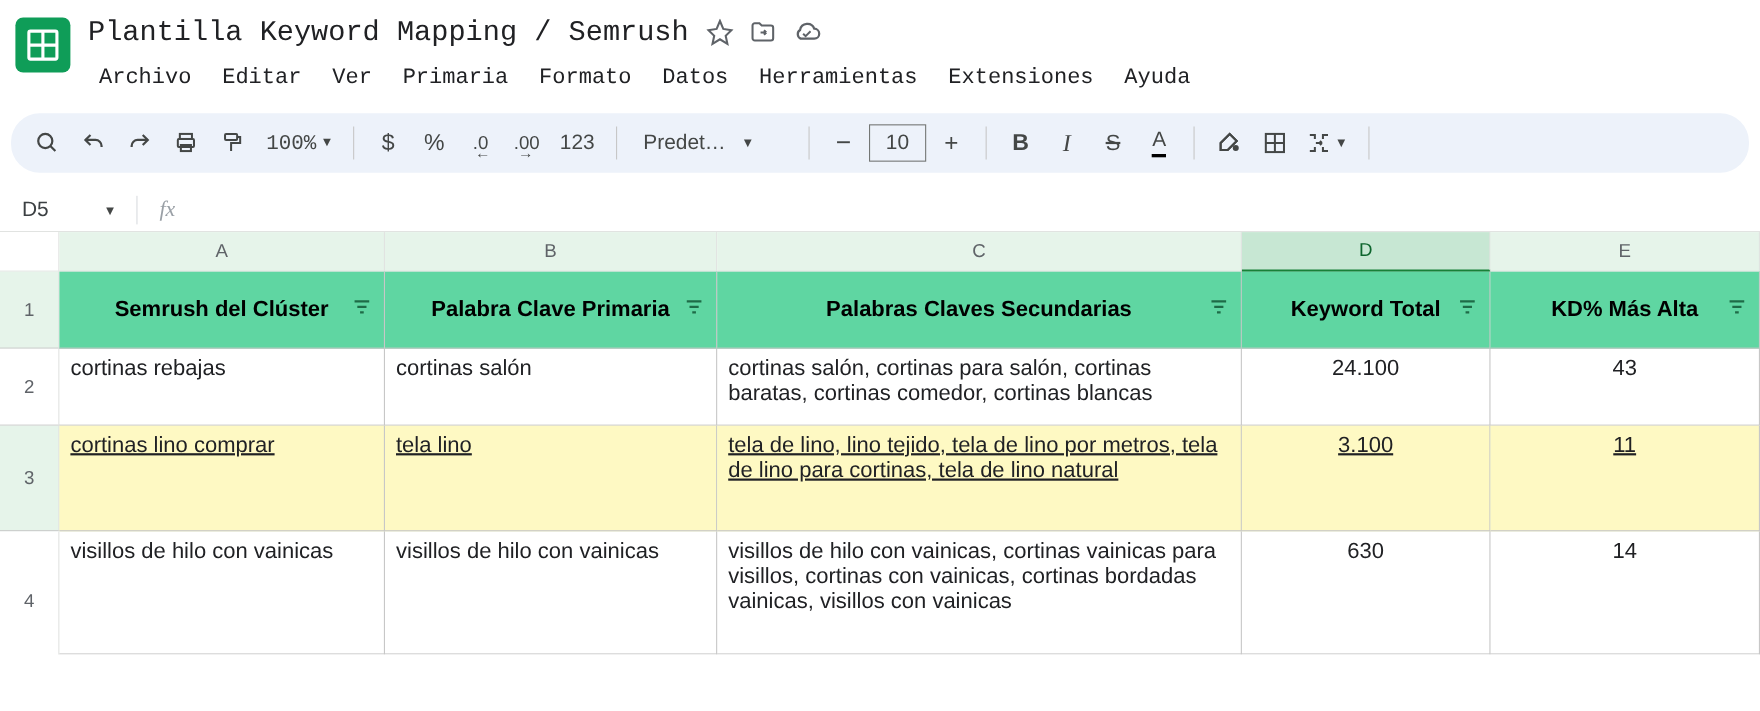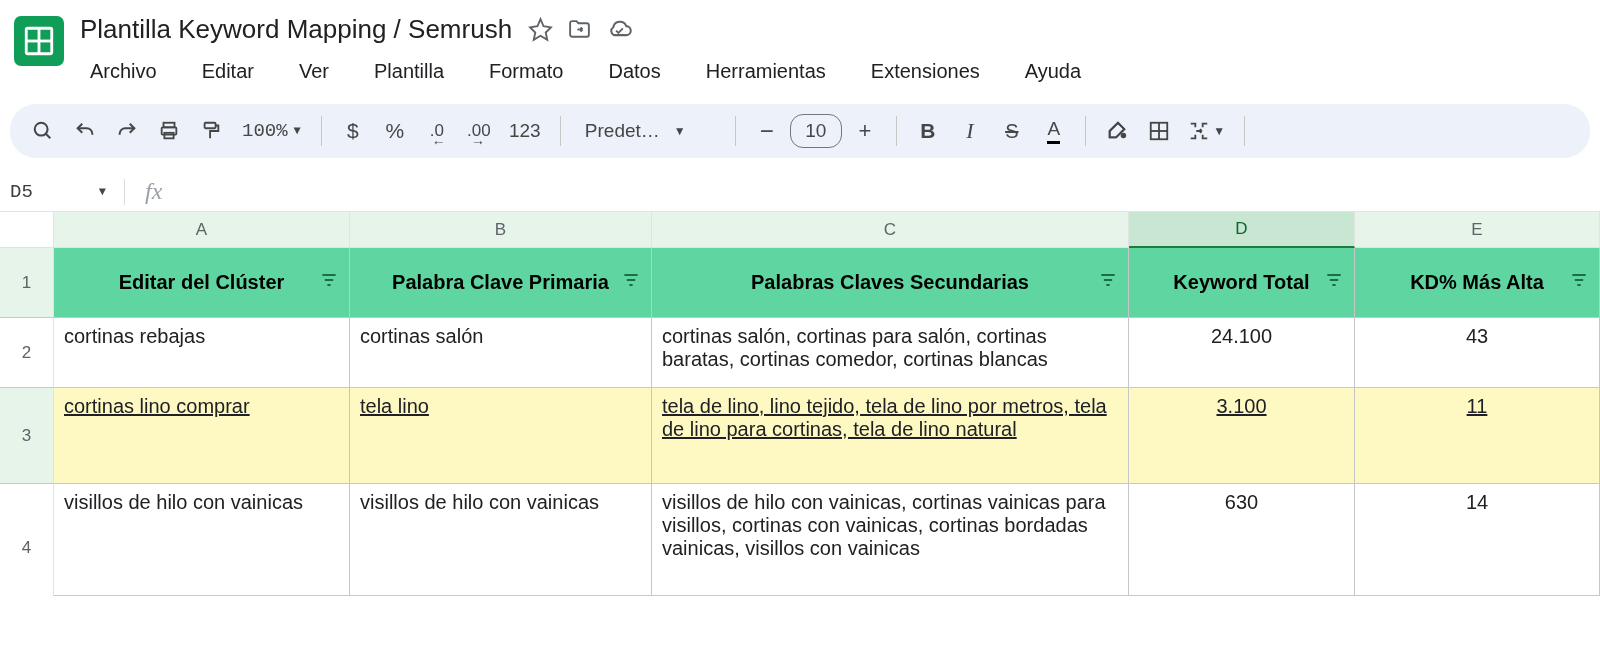--- a/index.html
+++ b/index.html
@@ -2,42 +2,42 @@
 <html><head>
 <meta charset="utf-8">
 <style>
   * { box-sizing: border-box; margin: 0; padding: 0; }
   body { font-family: Arial, "Helvetica Neue", sans-serif; background: #fff; overflow: hidden; width: 1600px; height: 646px; }
 
   
   .header { display: flex; align-items: flex-start; padding: 10px 14px 0 14px; gap: 14px; }
   .logo { width: 50px; height: 50px; background: #0f9d58; border-radius: 7px; display: flex; align-items: center; justify-content: center; margin-top: 6px; }
   .logo svg { width: 34px; height: 34px; }
-  .title-area { flex: 1; }
+  .title-area { flex: 1; font-family: Liberation Mono, monospace; }
   .title-row { display: flex; align-items: center; gap: 14px; }
   .doc-title { font-size: 26px; color: #202124; font-weight: 400; padding: 4px 2px; }
   .title-icon { color: #5f6368; cursor: pointer; display: flex; align-items: center; }
-  .menu-bar { display: flex; gap: 21px; margin-top: 6px; }
+  .menu-bar { display: flex; gap: 4px; margin-top: 6px; }
   .menu-item { font-size: 20px; color: #202124; padding: 5px 12px 7px 12px; border-radius: 4px; cursor: pointer; }
 
   
   .toolbar { margin: 14px 10px 0 10px; background: #edf2fa; border-radius: 26px; padding: 6px 14px; display: flex; align-items: center; gap: 4px; height: 54px; }
   .tb-btn { width: 38px; height: 38px; display: flex; align-items: center; justify-content: center; border-radius: 6px; cursor: pointer; color: #444746; }
   .tb-sep { width: 1px; height: 30px; background: #c7c7c7; margin: 0 8px; }
   .tb-text { font-size: 19px; color: #444746; padding: 0 8px; cursor: pointer; display: flex; align-items: center; gap: 6px; font-family: Liberation Mono, monospace; }
   .tb-drop { font-size: 12px; color: #444746; }
   .font-select { font-size: 19px; color: #444746; padding: 0 8px 0 12px; display: flex; align-items: center; gap: 14px; cursor: pointer; width: 150px; }
-  .font-size-box { border: 1.5px solid #747775; border-radius: 13px; width: 52px; height: 34px; display: flex; align-items: center; justify-content: center; font-size: 19px; color: #444746; }
+  .font-size-box { border: 1.5px solid #747775; border-radius: 0; width: 52px; height: 34px; display: flex; align-items: center; justify-content: center; font-size: 19px; color: #444746; }
   .text-color-underline { border-bottom: 3.5px solid #000; padding-bottom: 1px; }
 
   
   .namebox-row { display: flex; align-items: center; border-bottom: 1px solid #e1e3e1; height: 40px; margin-top: 14px; }
-  .name-box { width: 118px; font-size: 19px; color: #3c4043; padding-left: 10px; display: flex; align-items: center; justify-content: space-between; padding-right: 12px; font-family: Liberation Mono, monospace;}
+  .name-box { width: 118px; font-size: 19px; color: #3c4043; padding-left: 20px; display: flex; align-items: center; justify-content: space-between; padding-right: 12px;}
   .nb-sep { width: 1px; height: 26px; background: #dadce0; margin: 0 6px; }
-  .fx-label { font-family: serif; font-style: italic; font-size: 24px; color: #9aa0a6; margin-left: 14px; }
+  .fx-label { font-family: serif; font-style: italic; font-size: 20px; color: #9aa0a6; margin-left: 14px; }
   .formula-input { flex: 1; border: none; outline: none; height: 100%; font-size: 17px; padding-left: 12px; }
   .corner { width: 54px; height: 36px; background: #fff; border-right: 1px solid #e1e3e1; border-bottom: 1px solid #e1e3e1; }
   .col-h { height: 36px; display: flex; align-items: center; justify-content: center; font-size: 17px; color: #5f6368; border-right: 1px solid #e1e3e1; border-bottom: 1px solid #e1e3e1; font-weight: 400; }
   .col-h.sel { background: #c7e7d3; color: #0d652d; border-bottom: 2.5px solid #188038; }
   .col-h.light-sel { background: #e6f4ea; }
 
   .row-h { width: 54px; display: flex; align-items: center; justify-content: center; font-size: 17px; color: #5f6368; border-right: 1px solid #e1e3e1; border-bottom: 1px solid #c7c7c7; background: #fff; }
   .row-h.light { background: #e6f4ea; }
 
   .cell { border-right: 1px solid #c7c7c7; border-bottom: 1px solid #c7c7c7; padding: 7px 10px; font-size: 20px; color: #202124; overflow: hidden; }
@@ -85,21 +85,21 @@
         <svg width="27" height="27" viewBox="0 0 24 24" fill="none" stroke="#5f6368" stroke-width="1.8">
             <path d="M18 17a4 4 0 000-8 6 6 0 00-11.5 1A4 4 0 007 17h11z"></path>
             <path d="M9 13l2 2 4-4" stroke-width="1.6"></path>
           </svg>
       </div>
     </div>
     <div class="menu-bar">
       <div class="menu-item">Archivo</div>
       <div class="menu-item">Editar</div>
       <div class="menu-item">Ver</div>
-      <div class="menu-item">Plantilla</div>
+      <div class="menu-item">Primaria</div>
       <div class="menu-item">Formato</div>
       <div class="menu-item">Datos</div>
       <div class="menu-item">Herramientas</div>
       <div class="menu-item">Extensiones</div>
       <div class="menu-item">Ayuda</div>
     </div>
   </div>
 </div>
 
 <div class="toolbar">
@@ -223,21 +223,21 @@
     <div class="col-h colA light-sel">A</div>
     <div class="col-h colB light-sel">B</div>
     <div class="col-h colC light-sel">C</div>
     <div class="col-h colD sel">D</div>
     <div class="col-h colE light-sel">E</div>
   </div>
 
   <div class="data-row">
     <div class="row-h light" style="height:70px">1</div>
     <div class="cell hdr-cell colA">
-      <span>Editar del Clúster</span>
+      <span>Semrush del Clúster</span>
       <span class="filter"><svg width="20" height="20" viewBox="0 0 24 24" fill="none" stroke="currentColor" stroke-width="2.4">
             <line x1="4" y1="6" x2="20" y2="6"></line>
             <line x1="7" y1="12" x2="17" y2="12"></line>
             <line x1="10" y1="18" x2="14" y2="18"></line>
           </svg></span>
     </div>
     <div class="cell hdr-cell colB">
       <span>Palabra Clave Primaria</span>
       <span class="filter"><svg width="20" height="20" viewBox="0 0 24 24" fill="none" stroke="currentColor" stroke-width="2.4">
             <line x1="4" y1="6" x2="20" y2="6"></line>

